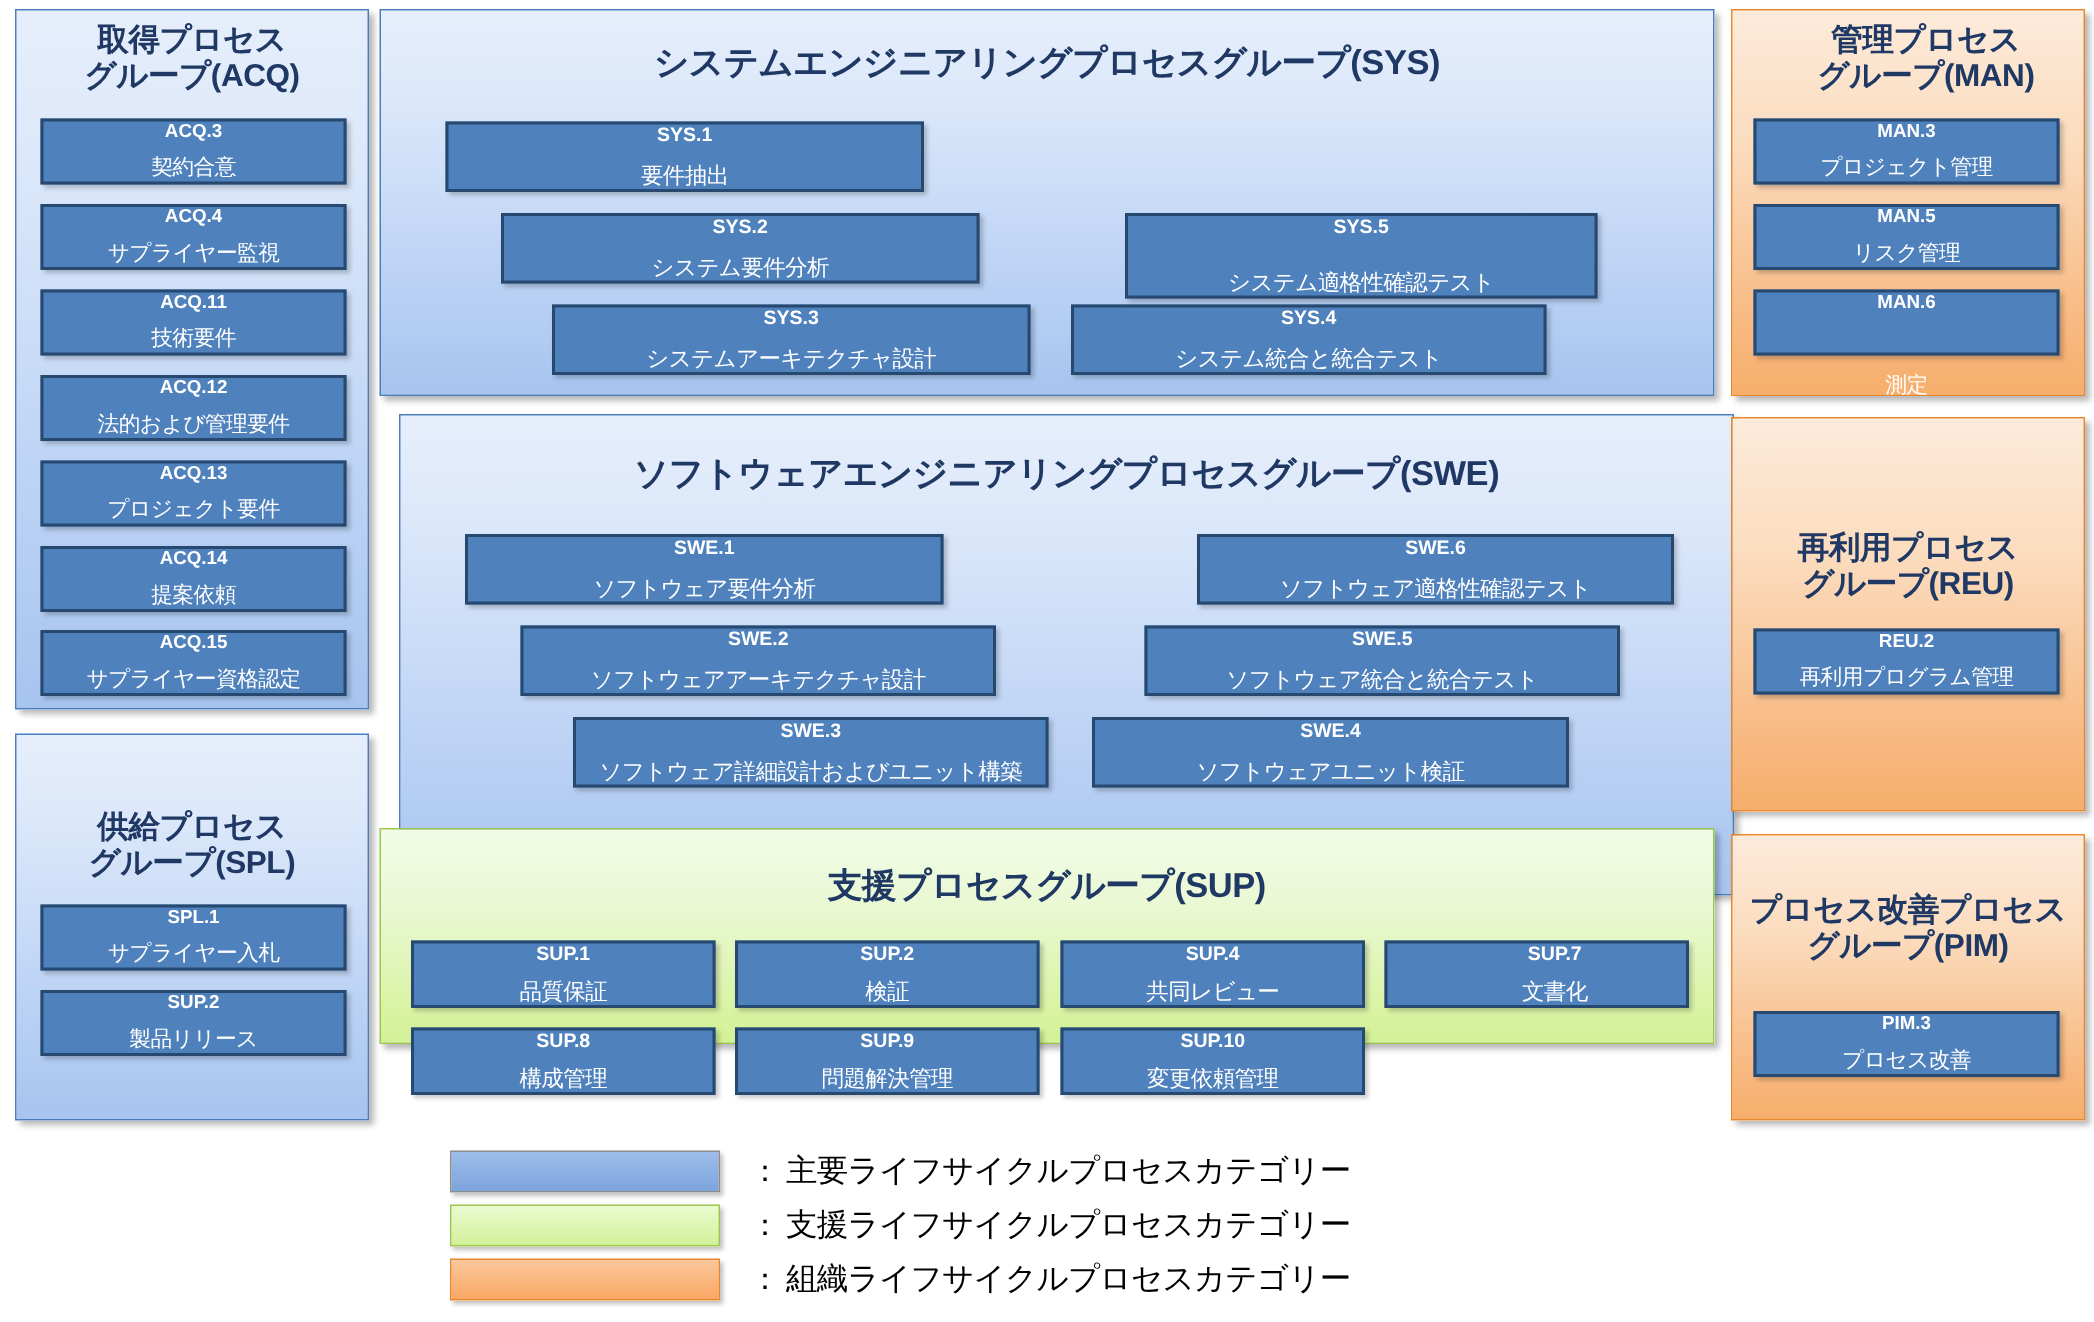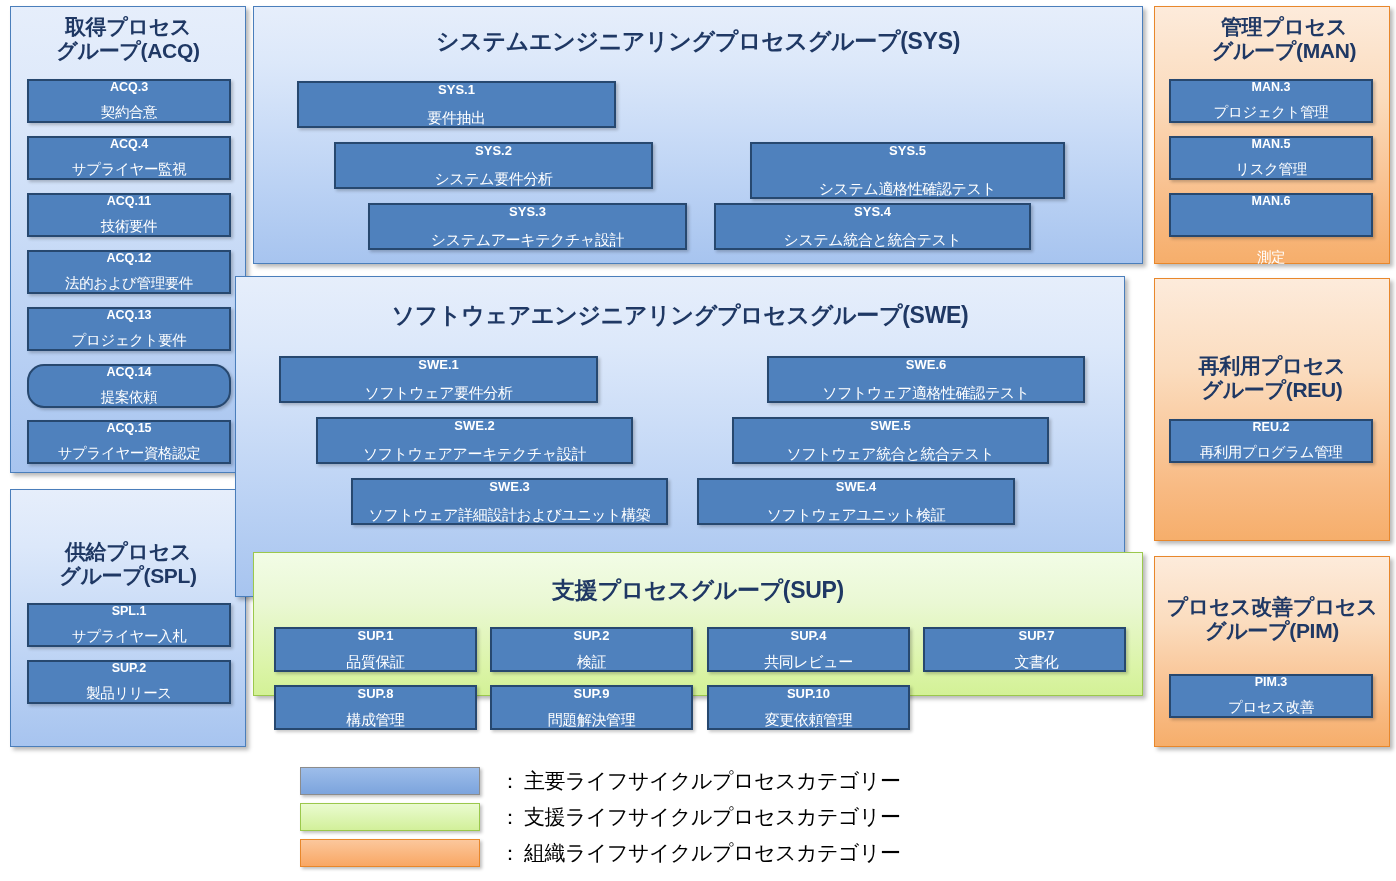--- a/index.html
+++ b/index.html
@@ -92,21 +92,21 @@
       <span class="pname">技術要件</span>
     </div>
     <div class="pbox side" style="left:16px;top:243px;width:204px;height:44px;">
       <span class="pid">ACQ.12</span>
       <span class="pname">法的および管理要件</span>
     </div>
     <div class="pbox side" style="left:16px;top:300px;width:204px;height:44px;">
       <span class="pid">ACQ.13</span>
       <span class="pname">プロジェクト要件</span>
     </div>
-    <div class="pbox side" style="left:16px;top:357px;width:204px;height:44px;border-radius:17px;">
+    <div class="pbox side" style="left:16px;top:357px;width:204px;height:44px;">
       <span class="pid">ACQ.14</span>
       <span class="pname">提案依頼</span>
     </div>
     <div class="pbox side" style="left:16px;top:413px;width:204px;height:44px;">
       <span class="pid">ACQ.15</span>
       <span class="pname">サプライヤー資格認定</span>
     </div>
   </div>
 
   <div class="group blue" style="left:10px;top:489px;width:236px;height:258px;">
@@ -139,21 +139,21 @@
     <div class="pbox" style="left:496px;top:135px;width:315px;height:57px;">
       <span class="pid">SYS.5</span>
       <span class="pname">システム適格性確認テスト</span>
     </div>
     <div class="pbox" style="left:460px;top:196px;width:317px;height:47px;">
       <span class="pid">SYS.4</span>
       <span class="pname">システム統合と統合テスト</span>
     </div>
   </div>
 
-  <div class="group blue" style="left:235px;top:276px;width:890px;height:321px;">
+  <div class="group blue" style="left:266px;top:276px;width:890px;height:321px;">
     <div class="group-title" style="top:26px;font-size:23px;">ソフトウェアエンジニアリングプロセスグループ(SWE)</div>
     <div class="pbox" style="left:43px;top:79px;width:319px;height:47px;">
       <span class="pid">SWE.1</span>
       <span class="pname">ソフトウェア要件分析</span>
     </div>
     <div class="pbox" style="left:80px;top:140px;width:317px;height:47px;">
       <span class="pid">SWE.2</span>
       <span class="pname">ソフトウェアアーキテクチャ設計</span>
     </div>
     <div class="pbox" style="left:115px;top:201px;width:317px;height:47px;">

